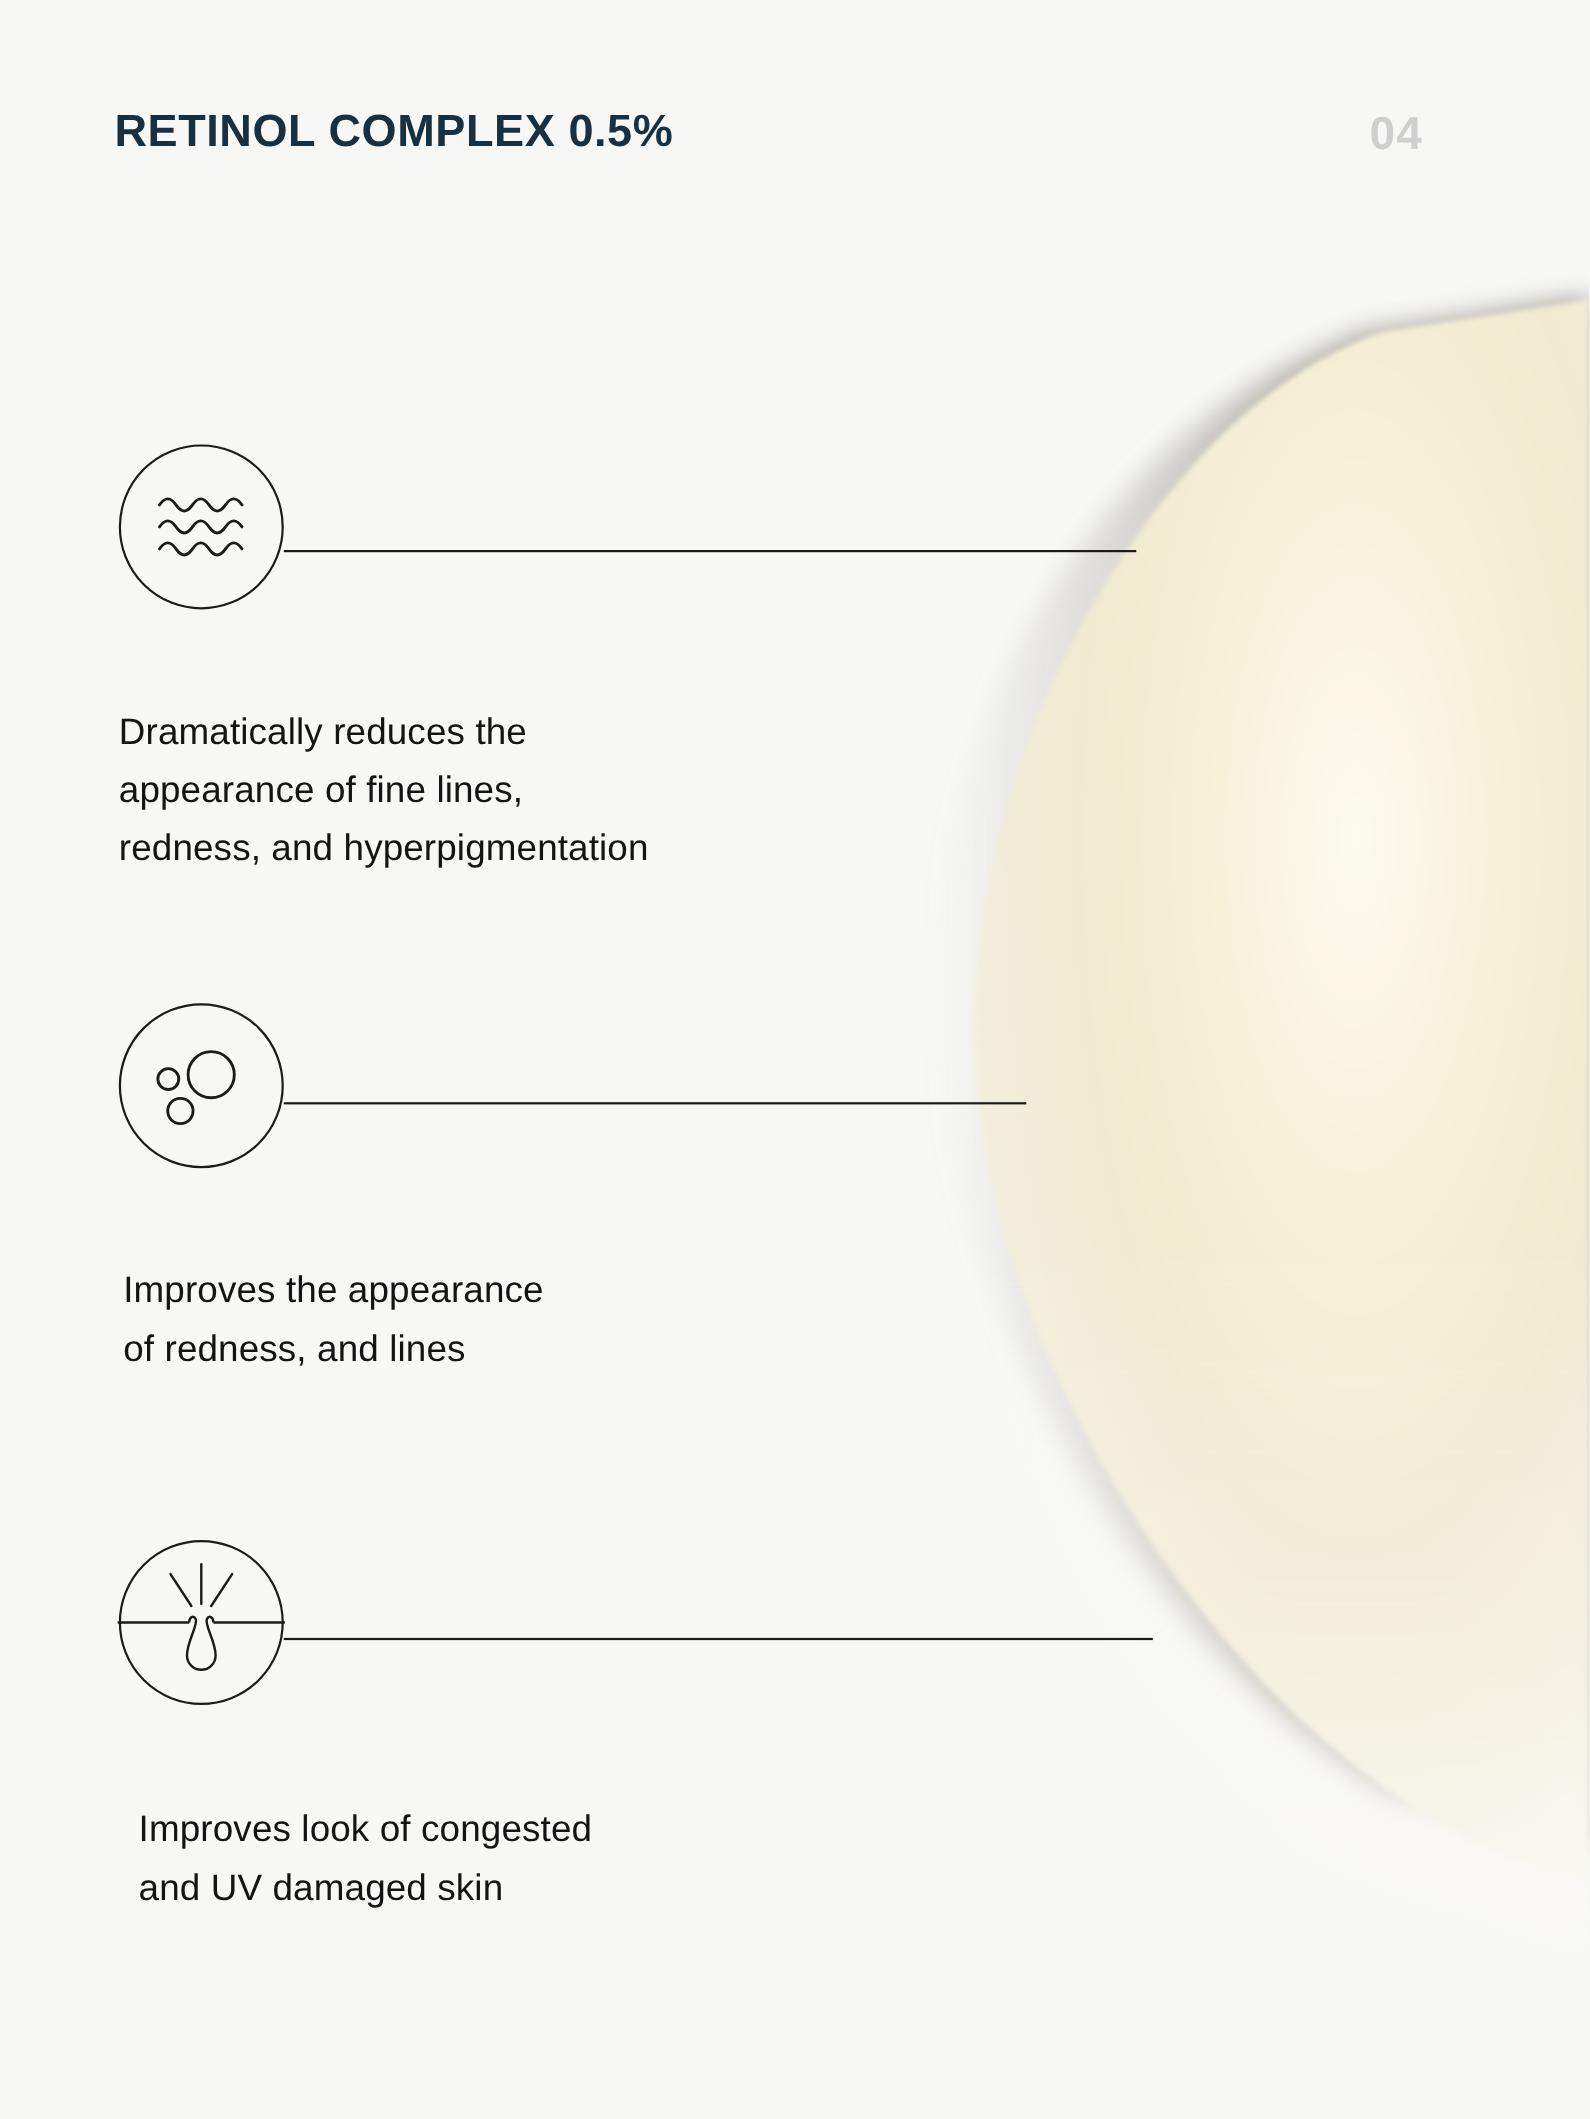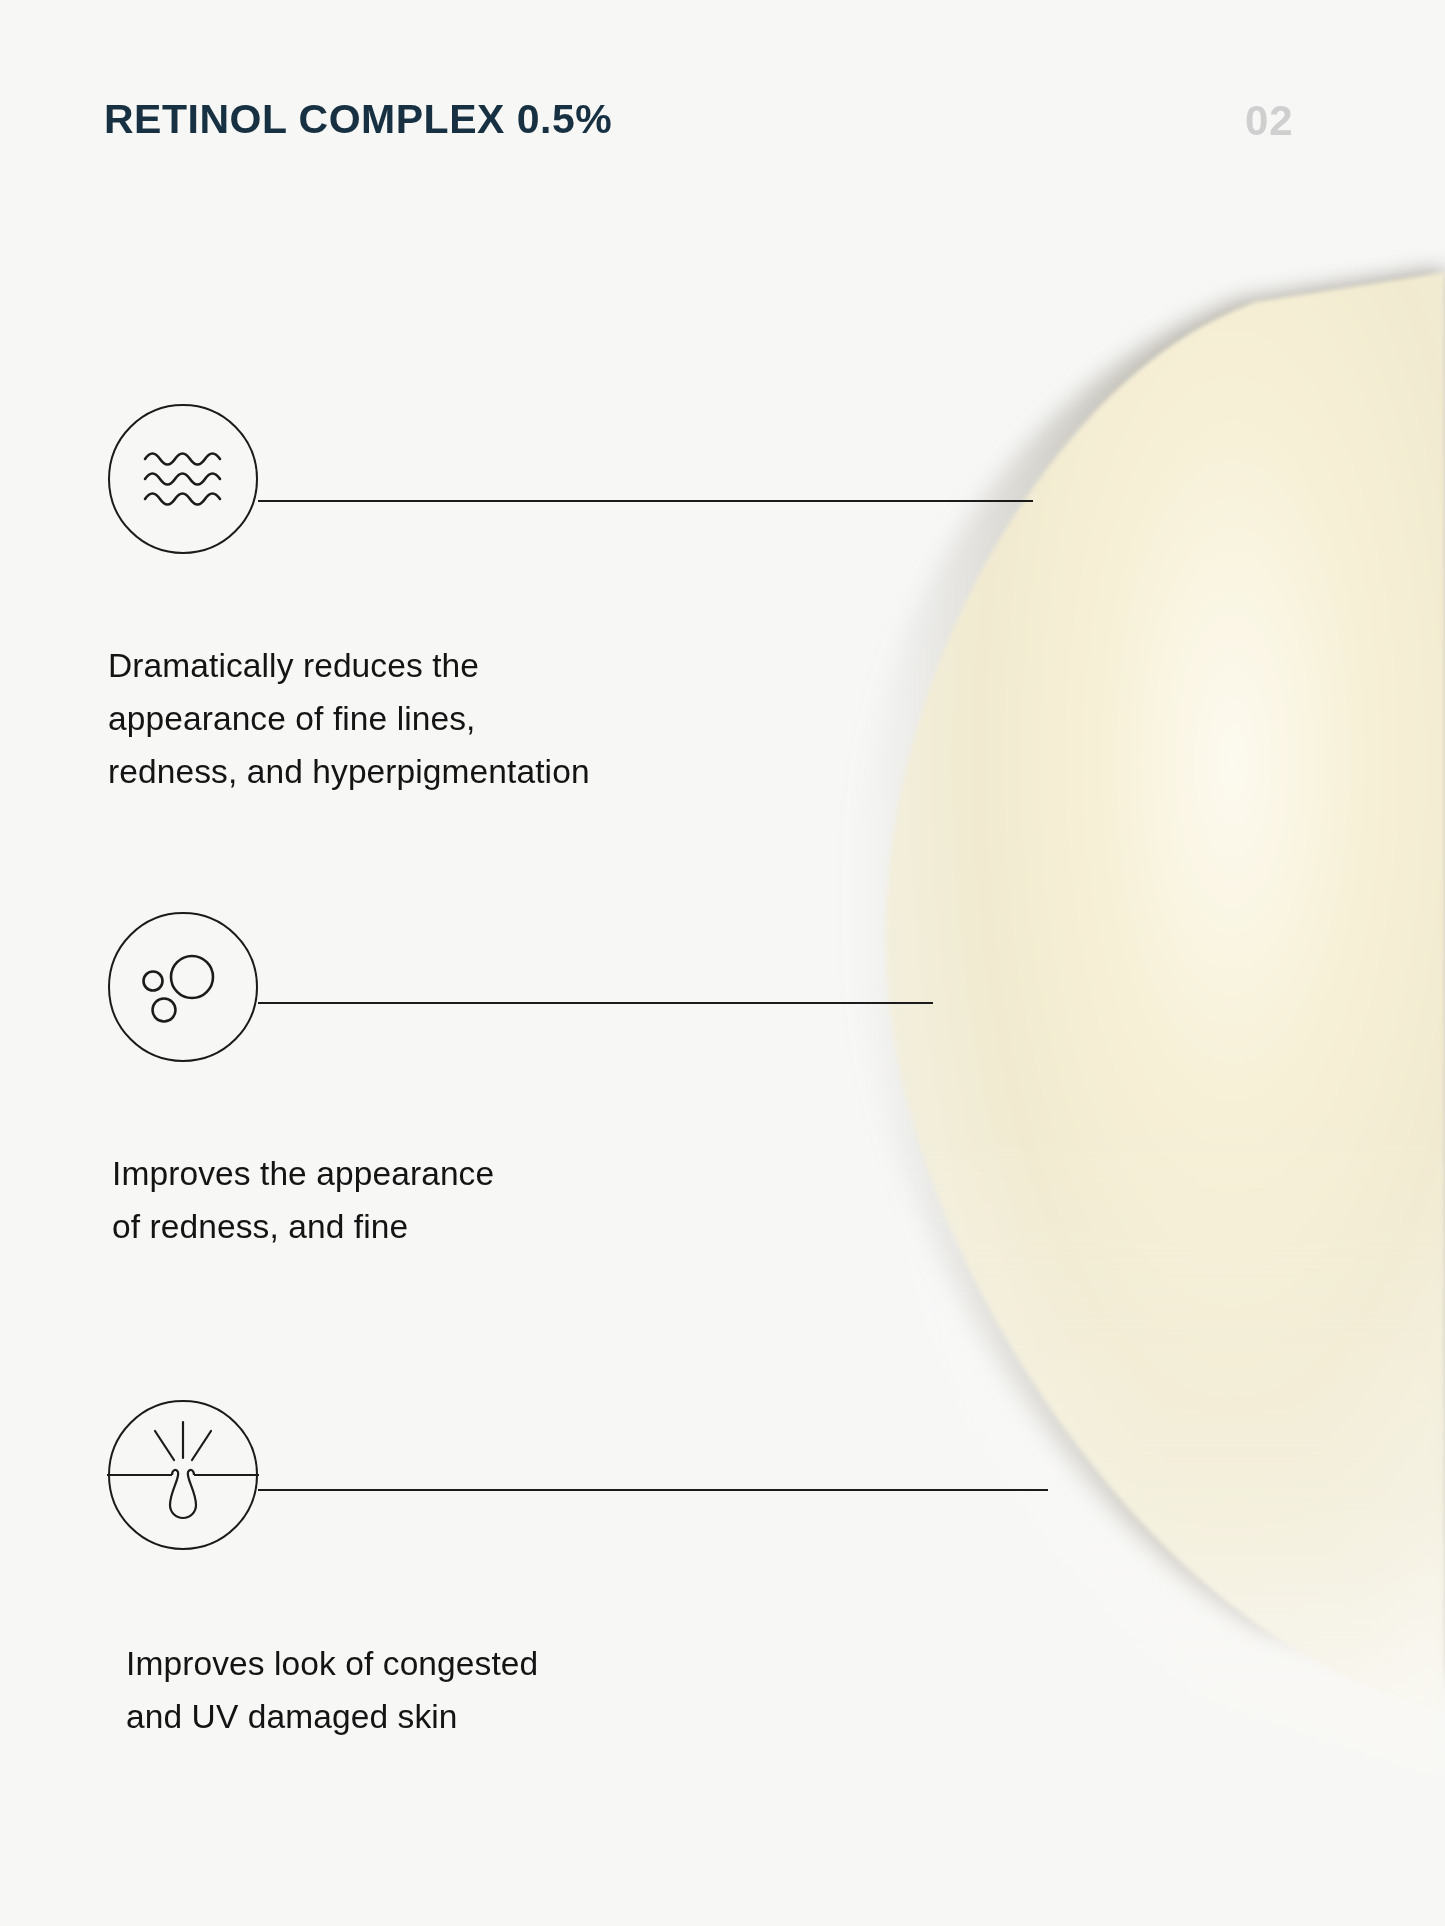--- a/index.html
+++ b/index.html
@@ -156,21 +156,21 @@
              L1445,1712 L1445,272 Z"></path>
 
     <path filter="url(#bottomBlur)" fill="url(#fadeBottom)" d="M885,1150
              C895,1255 935,1360 990,1458
              C1050,1556 1125,1640 1205,1700
              L1445,1780 L1445,1100 Z"></path>
   </svg>
 
   <div class="header-title">RETINOL COMPLEX 0.5%</div>
 
-  <div class="page-number">02</div>
+  <div class="page-number">04</div>
 
   <div class="feature" id="feature-1">
 
     <div class="connector"></div>
 
     <div class="icon-circle">
       <svg class="icon-svg" width="92" height="72" viewBox="0 0 92 72">
         <g fill="none" stroke="#1b1b1b" stroke-width="2.6" stroke-linecap="round" stroke-linejoin="round">
           <path d="M8,16 q7.5,-11 15,0 t15,0 t15,0 t15,0 t15,0"></path>
           <path d="M8,36 q7.5,-11 15,0 t15,0 t15,0 t15,0 t15,0"></path>
@@ -192,21 +192,21 @@
       <svg class="icon-svg" width="96" height="90" viewBox="0 0 96 90">
         <g fill="none" stroke="#1b1b1b" stroke-width="2.6">
           <circle cx="57" cy="35" r="21"></circle>
           <circle cx="18" cy="39" r="9.5"></circle>
           <circle cx="29" cy="68" r="11.5"></circle>
         </g>
       </svg>
     </div>
 
     <div class="feature-text">Improves the appearance
-of redness, and fine</div>
+of redness, and lines</div>
   </div>
 
   <div class="feature" id="feature-3">
 
     <div class="connector"></div>
 
     <div class="icon-circle">
       <svg class="icon-svg" width="150" height="150" viewBox="0 0 150 150" style="overflow:visible">
         <g fill="none" stroke="#1b1b1b" stroke-width="2.2" stroke-linecap="round">
 

